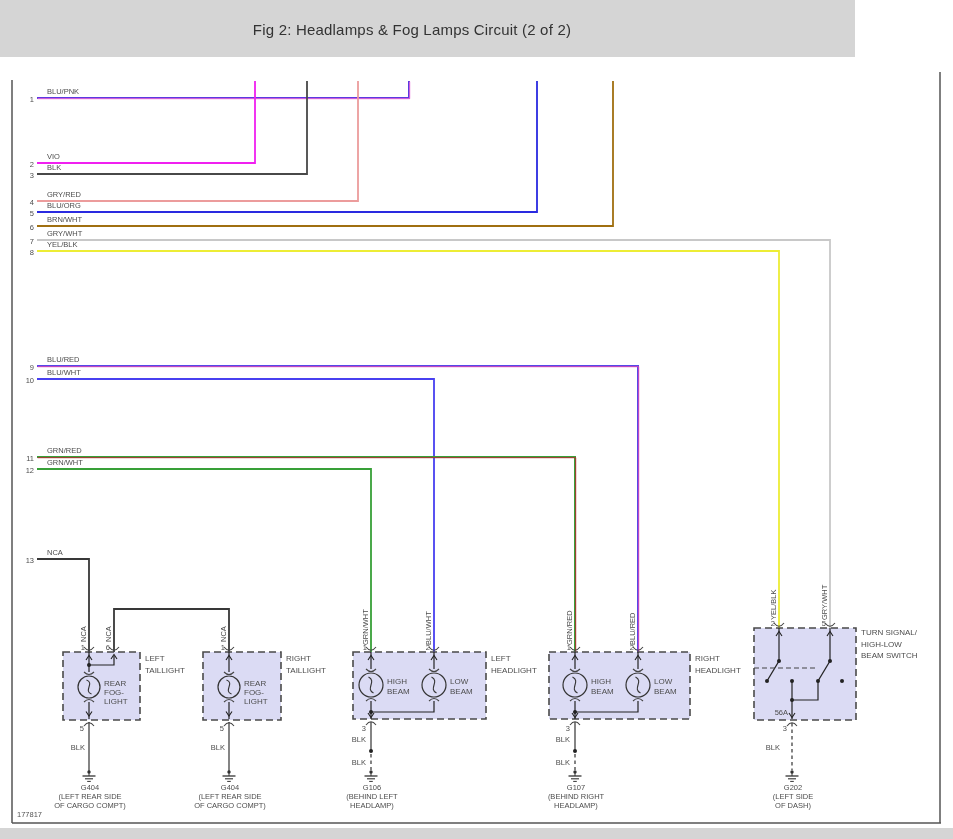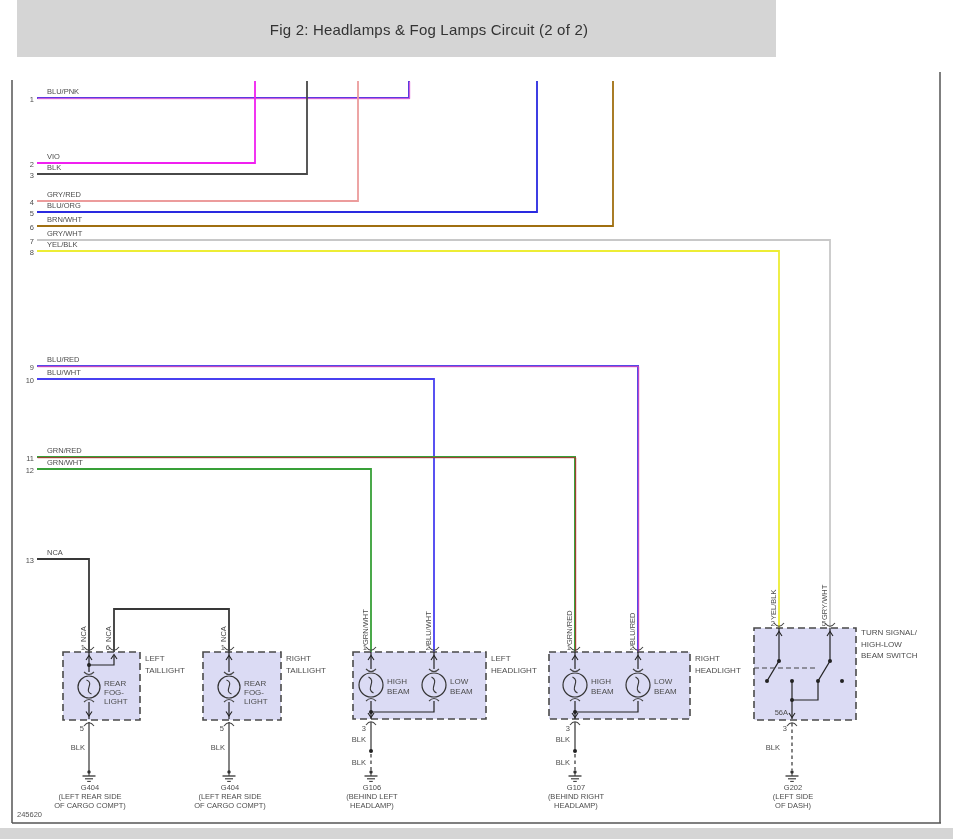--- a/index.html
+++ b/index.html
@@ -1,21 +1,21 @@
 <!DOCTYPE html>
 <html><head>
 <meta charset="utf-8">
 <style>
   html,body{margin:0;padding:0;}
   body{
     width:953px;height:839px;position:relative;overflow:hidden;
     background:#ffffff;
     font-family:"Liberation Sans", sans-serif;
   }
-  .topbar{position:absolute;top:0;left:17px;width:759px;height:57px;background:#d5d5d5;}
+  .topbar{position:absolute;top:0;left:0;width:855px;height:57px;background:#d5d5d5;}
   .title{position:absolute;top:21px;left:0;width:824px;text-align:center;
          font-size:15px;color:#333;letter-spacing:0.2px;}
   .botbar{position:absolute;top:828px;left:0;width:953px;height:11px;background:#d5d5d5;}
   .fignum{position:absolute;top:810px;left:17px;font-size:7.5px;color:#555;}
   svg#d{position:absolute;top:0;left:0;}
   svg text{font-family:"Liberation Sans", sans-serif;}
 </style>
 </head>
 <body>
 
@@ -257,14 +257,14 @@
     <circle cx="792" cy="772" r="1.7" fill="#333"></circle>
     <polyline points="792,772 792,776" fill="none" stroke="#333" stroke-width="1"></polyline>
     <polyline points="785.5,776 798.5,776" fill="none" stroke="#333" stroke-width="1.3"></polyline>
     <polyline points="788,778.8 796,778.8" fill="none" stroke="#333" stroke-width="1.1"></polyline>
     <polyline points="790.2,781.4 793.8,781.4" fill="none" stroke="#333" stroke-width="1"></polyline>
     <text x="793" y="790" font-size="7.5" fill="#4d4d4d" text-anchor="middle">G202</text>
     <text x="793" y="799" font-size="7.5" fill="#4d4d4d" text-anchor="middle">(LEFT SIDE</text>
     <text x="793" y="808" font-size="7.5" fill="#4d4d4d" text-anchor="middle">OF DASH)</text>
   </svg>
 
-<div class="fignum">245620</div>
+<div class="fignum">177817</div>
 <div class="botbar"></div>
 
 </body></html>

